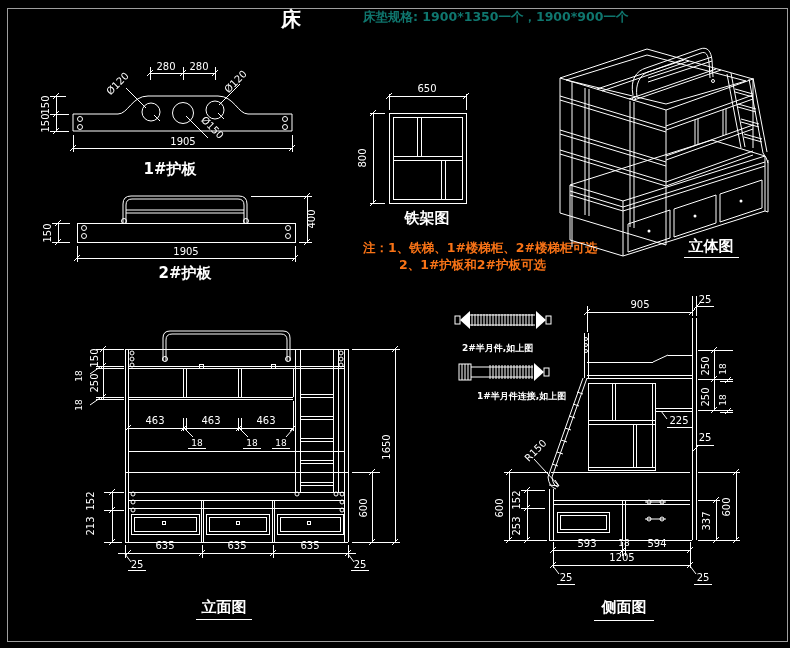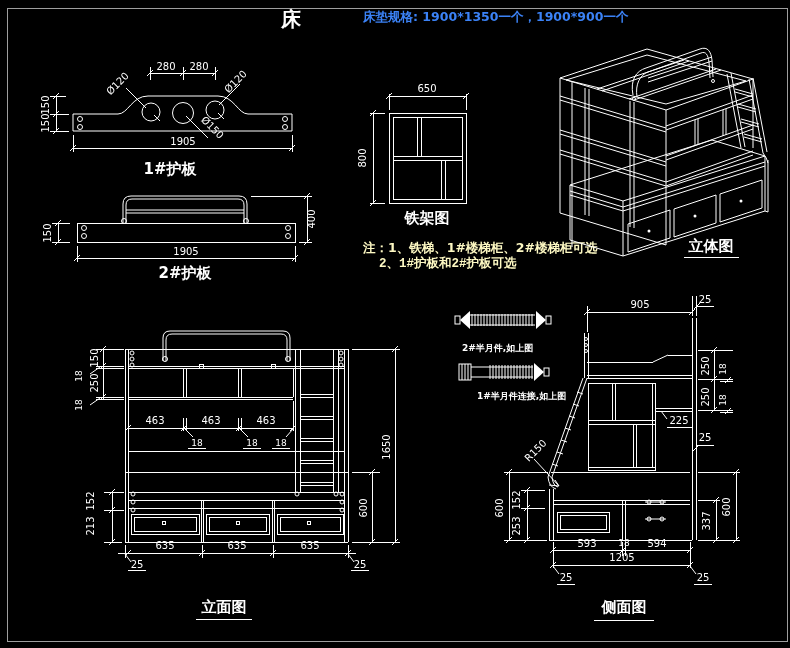--- a/index.html
+++ b/index.html
@@ -1,23 +1,23 @@
 <!DOCTYPE html>
 <html><head>
 <meta charset="utf-8">
 <style>
   html,body{margin:0;padding:0;background:#000;}
   #sheet{position:relative;width:790px;height:648px;background:#000;overflow:hidden;
          font-family:"DejaVu Sans",sans-serif;}
   .frame{position:absolute;left:7px;top:8px;width:779px;height:632px;border:1px solid #9e9e9e;}
   .abs{position:absolute;}
   .title{font-size:20px;font-weight:bold;color:#fff;}
-  .spec{color:#3b82f6;font-size:12.5px;font-weight:bold;line-height:21px;white-space:nowrap;}
-  .notes{color:#fef9c3;font-size:12.5px;font-weight:bold;line-height:17px;white-space:nowrap;}
-  .notes .row2{margin-left:16px;font-family:Liberation Mono, monospace;}
+  .spec{color:#0f766e;font-size:12.5px;font-weight:bold;line-height:21px;white-space:nowrap;}
+  .notes{color:#f97316;font-size:12.5px;font-weight:bold;line-height:17px;white-space:nowrap;}
+  .notes .row2{margin-left:36px;}
   svg{position:absolute;overflow:visible;}
   .ln{stroke:#fff;stroke-width:1;fill:none;shape-rendering:crispEdges;}
   .sm{stroke:#fff;stroke-width:1;fill:none;}
   .fw{fill:#fff;stroke:none;}
   text{fill:#fff;stroke:none;font-family:"DejaVu Sans",sans-serif;shape-rendering:auto;}
   .dt{font-size:10px;}
   .ds{font-size:9px;}
   .vl{font-size:15px;font-weight:bold;}
   .hw{font-size:9px;font-weight:bold;}
 </style>

